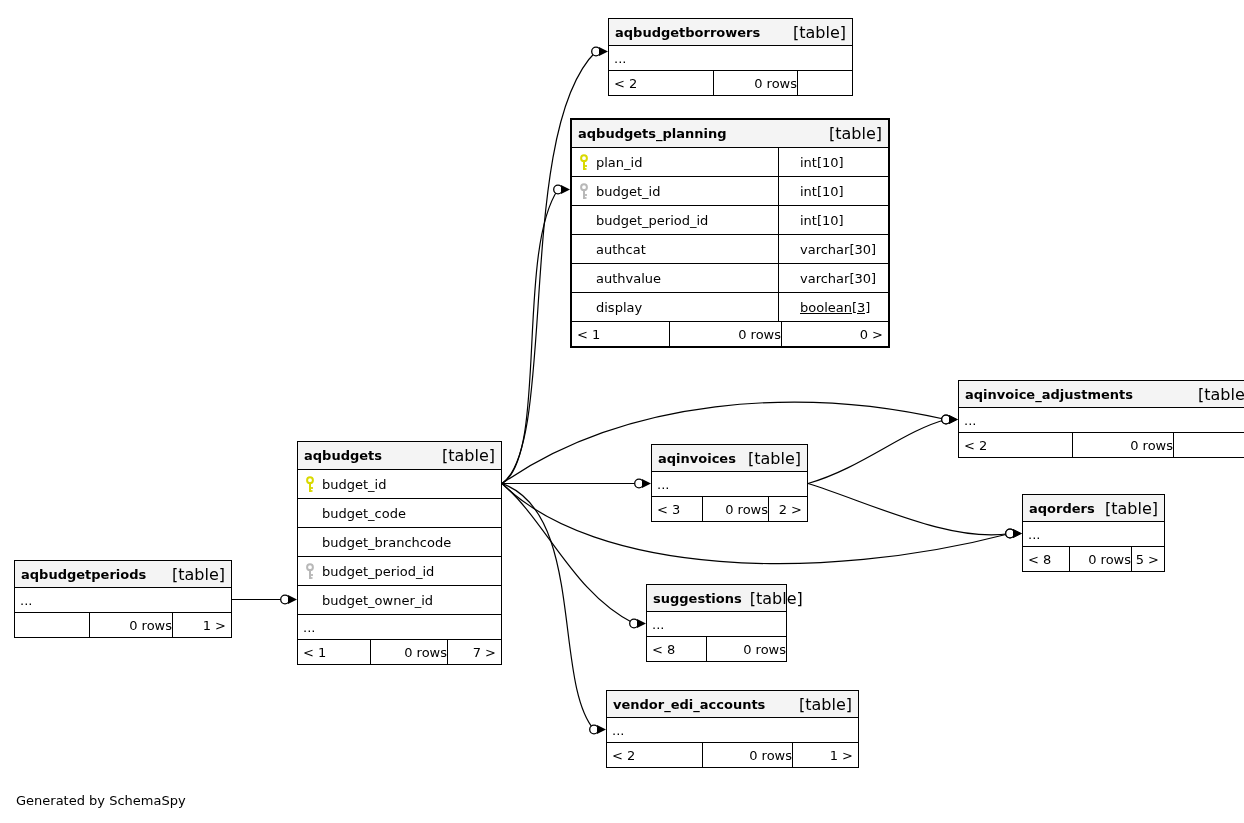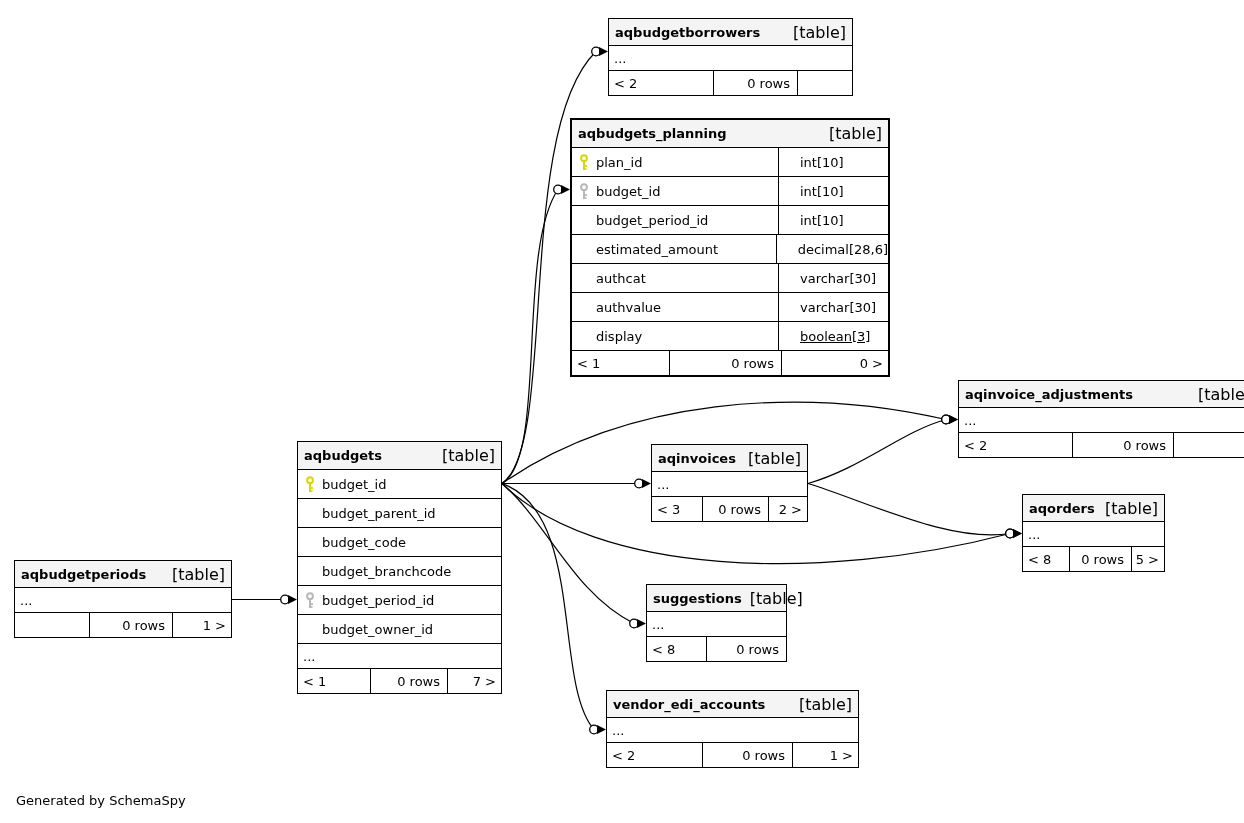--- a/index.html
+++ b/index.html
@@ -27,21 +27,21 @@
   .trow.ellipsis{height:25px;padding-left:5px;}
   .keycell{width:24px;display:flex;justify-content:center;align-items:center;flex:0 0 24px;}
   .colname{flex:1;overflow:hidden;}
   .coltype{
     flex:0 0 auto;border-left:1px solid #000;height:100%;display:flex;align-items:center;
     padding-left:21px;box-sizing:border-box;
   }
   .tfoot{display:flex;border-top:1px solid #000;height:25px;box-sizing:border-box;}
   .tfoot .fcell{display:flex;align-items:center;box-sizing:border-box;overflow:hidden;}
   .tfoot .f0{justify-content:flex-start;padding-left:5px;border-right:1px solid #000;}
-  .tfoot .f1{justify-content:flex-end;padding-right:7px;border-right:1px solid #000;}
+  .tfoot .f1{justify-content:flex-end;border-right:1px solid #000;}
   .tfoot .f2{justify-content:flex-end;padding-right:5px;flex:1;}
   .note{position:absolute;left:16px;top:793px;z-index:1;}
 </style>
 </head>
 <body>
 
 <svg id="edges" viewBox="0 0 1244 823" xmlns="http://www.w3.org/2000/svg">
     <path d="M502,483.5 C558,445 515,130 596,51.5" fill="none" stroke="#000000" stroke-width="1.2"></path>
     <circle cx="596" cy="51.5" r="4.3" fill="#fff" stroke="#000000" stroke-width="1.3"></circle>
     <polygon points="608,51.5 599,47 599,56" fill="#000000"></polygon>
@@ -118,25 +118,20 @@
         <span class="colname">budget_id</span>
         <span class="coltype" style="flex-basis: 110px;">int[10]</span>
       </div>
       <div class="trow">
         <span class="keycell"></span>
         <span class="colname">budget_period_id</span>
         <span class="coltype" style="flex-basis: 110px;">int[10]</span>
       </div>
       <div class="trow">
         <span class="keycell"></span>
-        <span class="colname">estimated_amount</span>
-        <span class="coltype" style="flex-basis: 110px;">decimal[28,6]</span>
-      </div>
-      <div class="trow">
-        <span class="keycell"></span>
         <span class="colname">authcat</span>
         <span class="coltype" style="flex-basis: 110px;">varchar[30]</span>
       </div>
       <div class="trow">
         <span class="keycell"></span>
         <span class="colname">authvalue</span>
         <span class="coltype" style="flex-basis: 110px;">varchar[30]</span>
       </div>
       <div class="trow">
         <span class="keycell"></span>
@@ -202,24 +197,20 @@
             <circle cx="5" cy="4.2" r="2.9" fill="none" stroke="#d9d900" stroke-width="2"></circle>
             <line x1="5" y1="7" x2="5" y2="16" stroke="#d9d900" stroke-width="2"></line>
             <line x1="5" y1="12" x2="8" y2="12" stroke="#d9d900" stroke-width="1.8"></line>
             <line x1="5" y1="15" x2="7.5" y2="15" stroke="#d9d900" stroke-width="1.8"></line>
           </svg>
         </span>
         <span class="colname">budget_id</span>
       </div>
       <div class="trow">
         <span class="keycell"></span>
-        <span class="colname">budget_parent_id</span>
-      </div>
-      <div class="trow">
-        <span class="keycell"></span>
         <span class="colname">budget_code</span>
       </div>
       <div class="trow">
         <span class="keycell"></span>
         <span class="colname">budget_branchcode</span>
       </div>
       <div class="trow">
         <span class="keycell">
           <svg width="10" height="17" viewBox="0 0 10 17">
             <circle cx="5" cy="4.2" r="2.9" fill="none" stroke="#b8b8b8" stroke-width="2"></circle>

